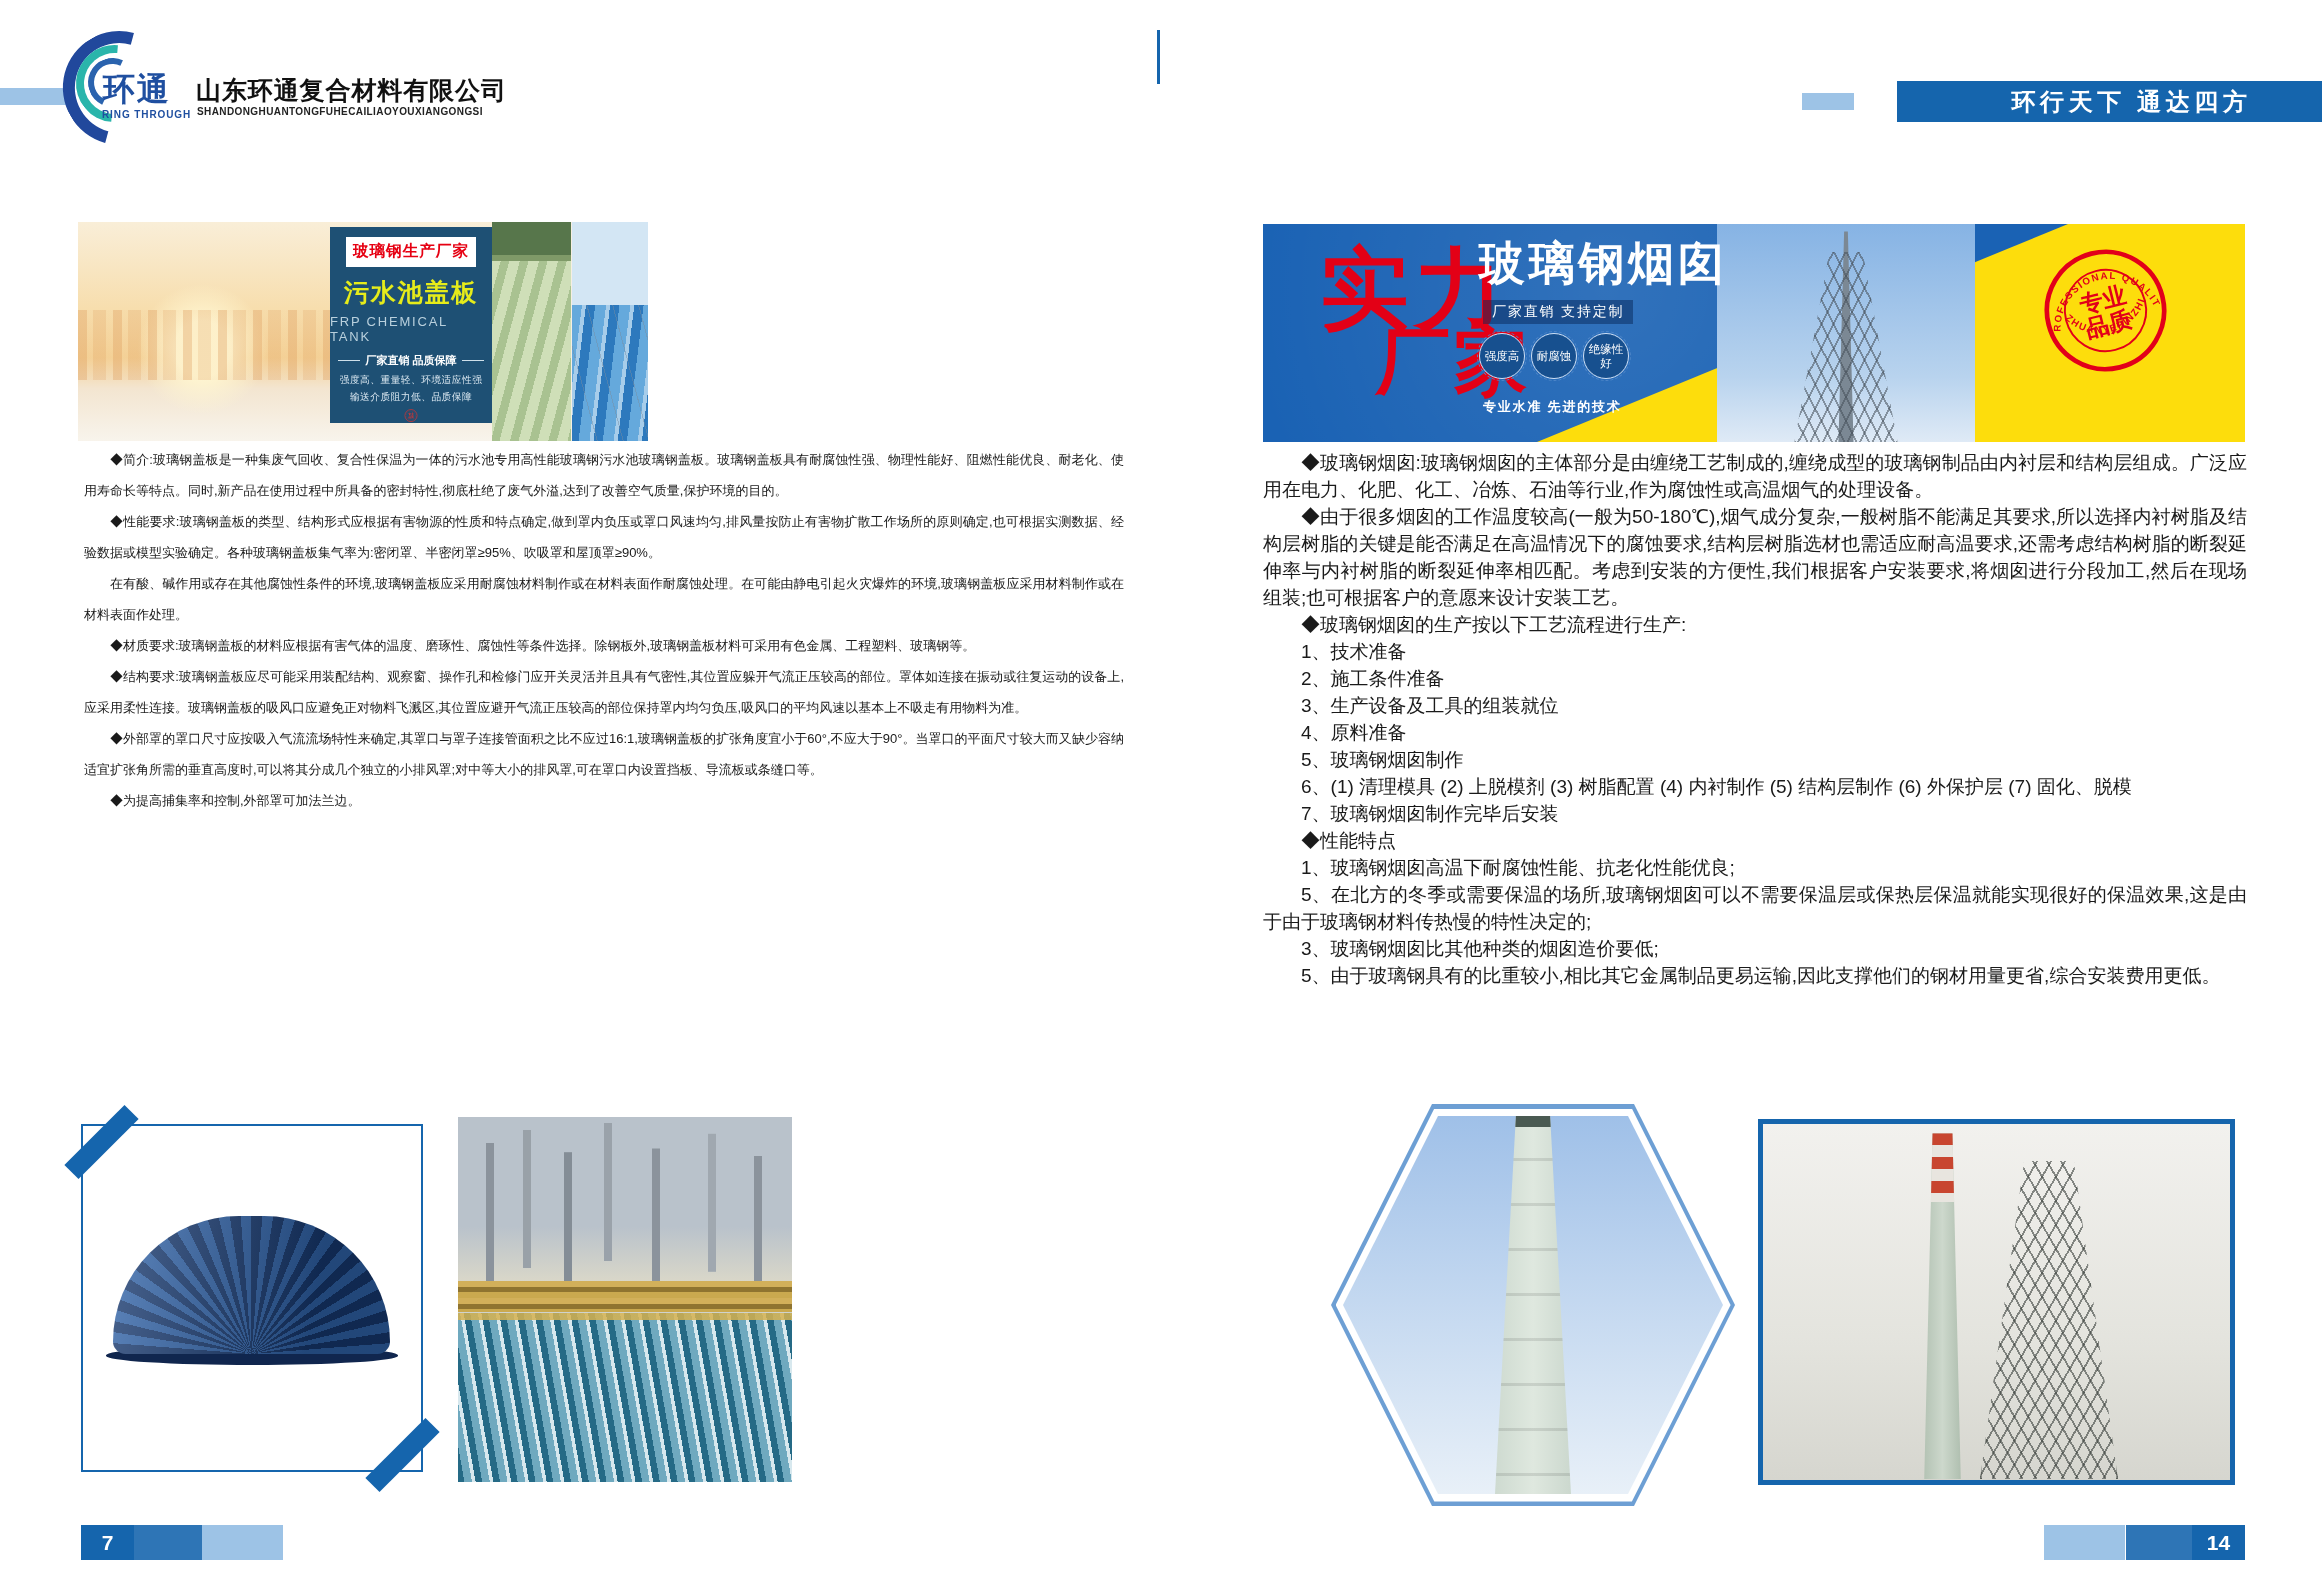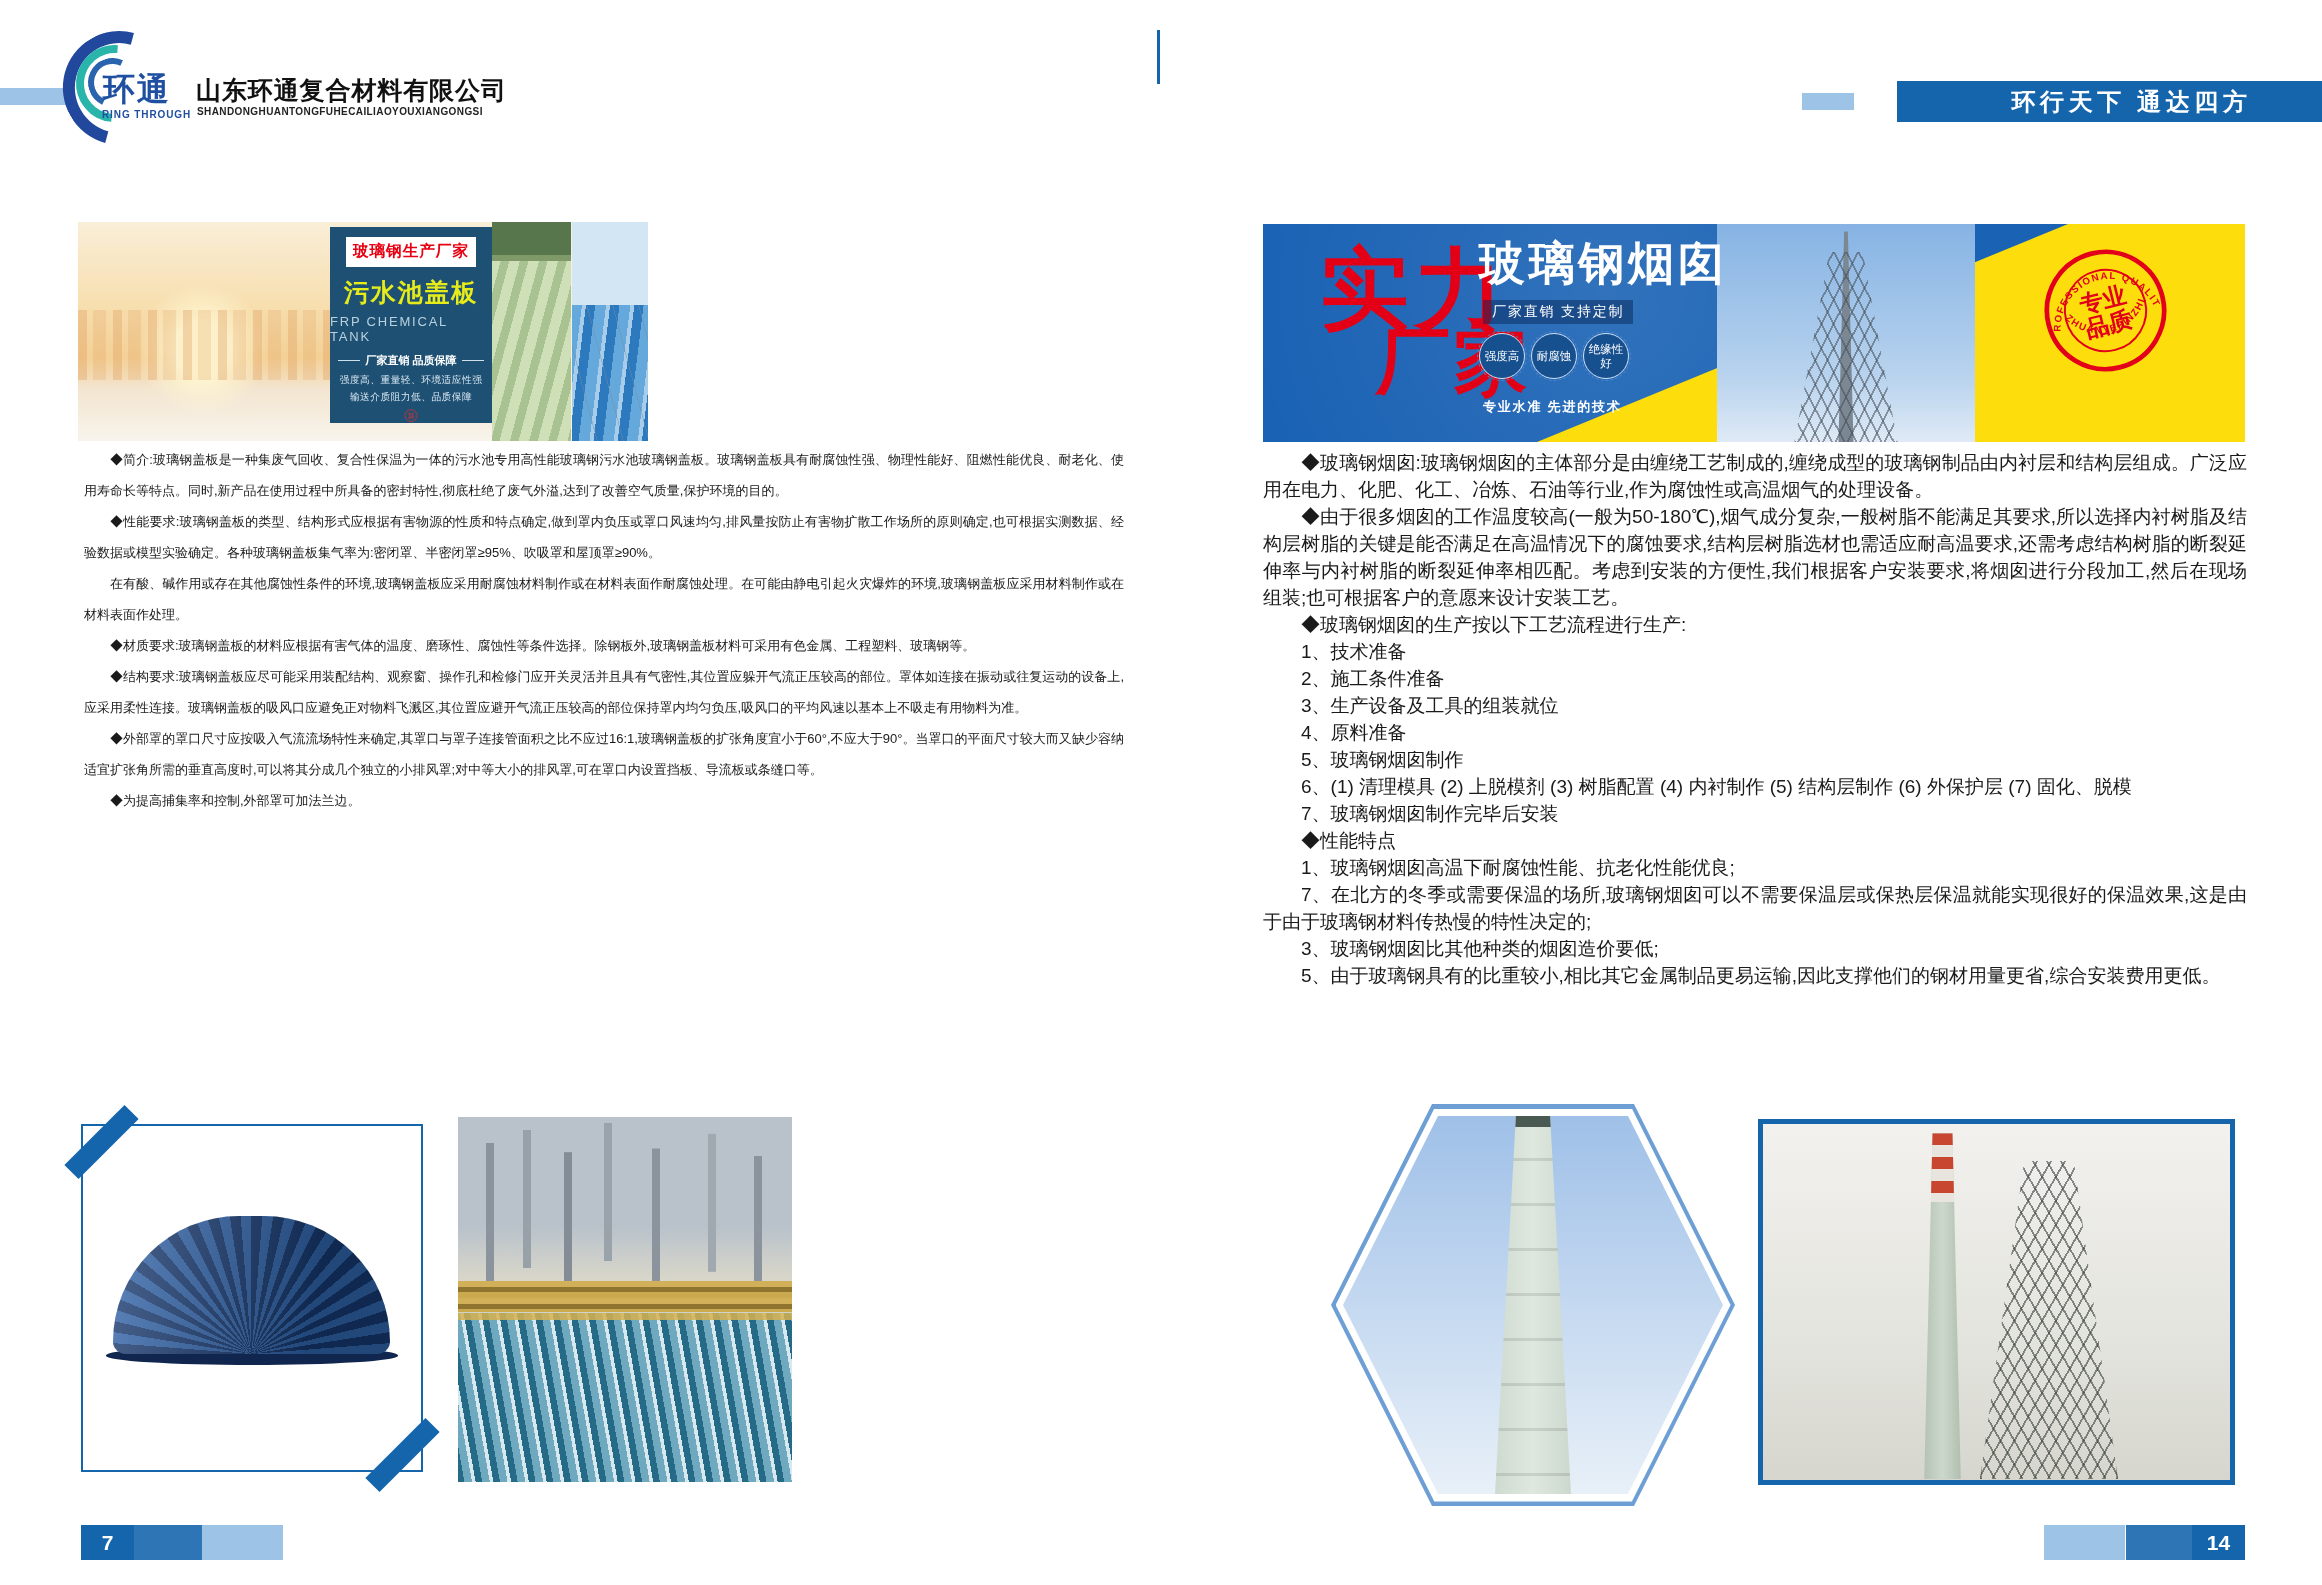--- a/index.html
+++ b/index.html
@@ -245,21 +245,21 @@
     <p>◆玻璃钢烟囱的生产按以下工艺流程进行生产:</p>
     <p>1、技术准备</p>
     <p>2、施工条件准备</p>
     <p>3、生产设备及工具的组装就位</p>
     <p>4、原料准备</p>
     <p>5、玻璃钢烟囱制作</p>
     <p>6、(1) 清理模具 (2) 上脱模剂 (3) 树脂配置 (4) 内衬制作 (5) 结构层制作 (6) 外保护层 (7) 固化、脱模</p>
     <p>7、玻璃钢烟囱制作完毕后安装</p>
     <p>◆性能特点</p>
     <p>1、玻璃钢烟囱高温下耐腐蚀性能、抗老化性能优良;</p>
-    <p>7、在北方的冬季或需要保温的场所,玻璃钢烟囱可以不需要保温层或保热层保温就能实现很好的保温效果,这是由于由于玻璃钢材料传热慢的特性决定的;</p>
+    <p>5、在北方的冬季或需要保温的场所,玻璃钢烟囱可以不需要保温层或保热层保温就能实现很好的保温效果,这是由于由于玻璃钢材料传热慢的特性决定的;</p>
     <p>3、玻璃钢烟囱比其他种类的烟囱造价要低;</p>
     <p>5、由于玻璃钢具有的比重较小,相比其它金属制品更易运输,因此支撑他们的钢材用量更省,综合安装费用更低。</p>
   </div>
 
   <div class="abs hex-c">
     <div class="hex hex-rim"></div>
     <div class="hex hex-gap"></div>
     <div class="hex hex-photo">
       <div class="hex-chimney"></div>
     </div>

